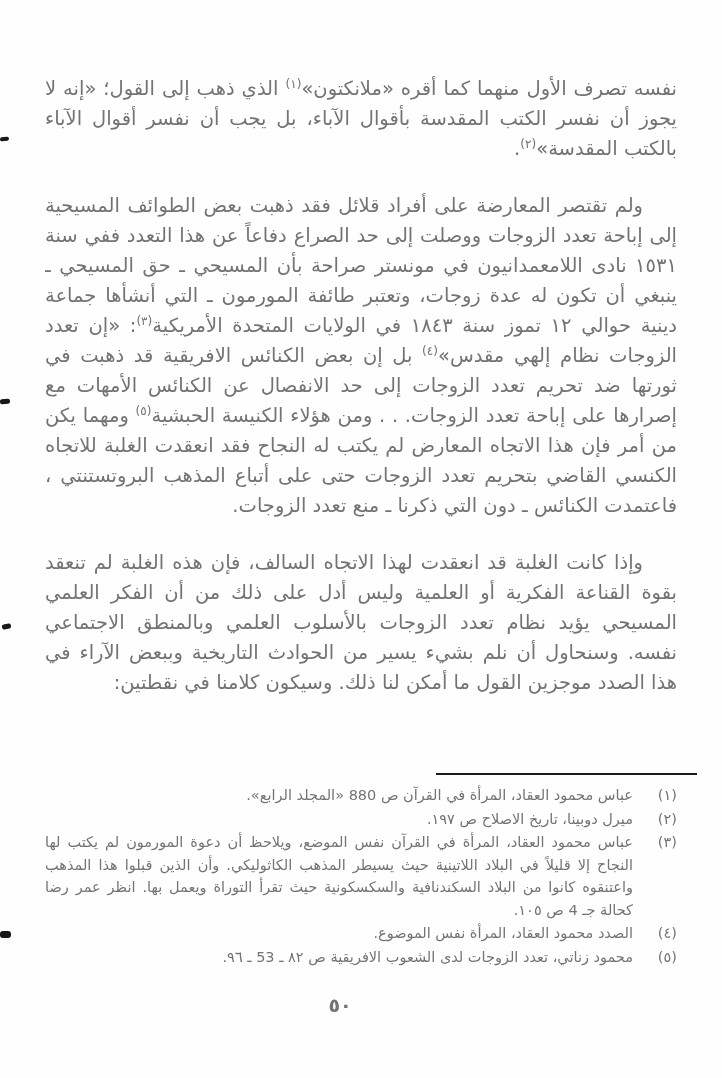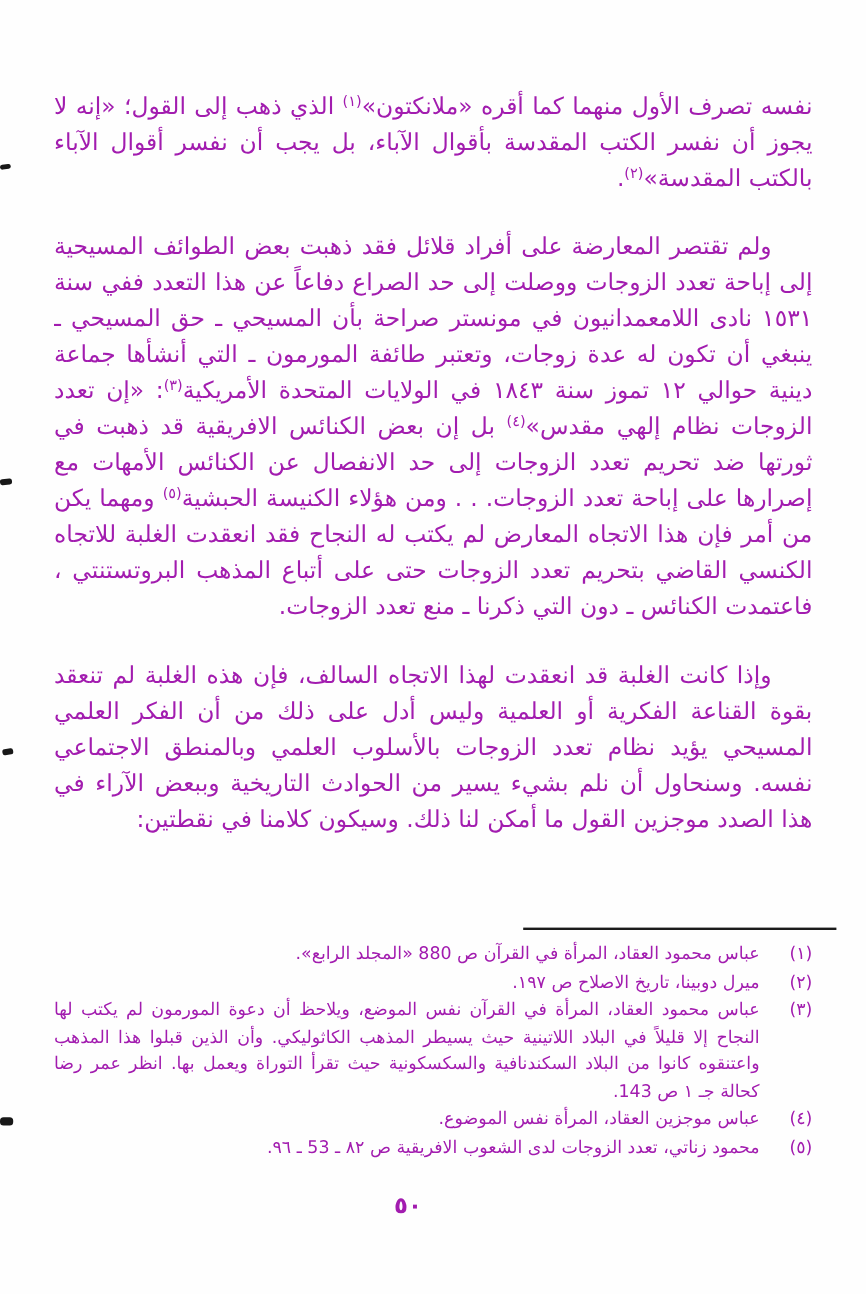--- a/index.html
+++ b/index.html
@@ -7,21 +7,21 @@
     padding: 0;
     background: #e8e8e8;
     font-family: "DejaVu Sans", sans-serif;
   }
   .page {
     position: relative;
     width: 722px;
     height: 1078px;
     margin: 0 auto;
     background: #fefefe;
-    color: #a21caf;
+    color: #737373;
     overflow: hidden;
   }
   
   .body-text {
     position: absolute;
     top: 74px;
     right: 45px;
     left: 45px;
     height: 692px;
     overflow: hidden;
@@ -111,25 +111,25 @@
       <div class="footnote">
         <span class="fn-marker">(١)</span>
         <div class="fn-text">عباس محمود العقاد، المرأة في القرآن ص 880 «المجلد الرابع».</div>
       </div>
       <div class="footnote">
         <span class="fn-marker">(٢)</span>
         <div class="fn-text">ميرل دوبينا، تاريخ الاصلاح ص ١٩٧.</div>
       </div>
       <div class="footnote">
         <span class="fn-marker">(٣)</span>
-        <div class="fn-text">عباس محمود العقاد، المرأة في القرآن نفس الموضع، ويلاحظ أن دعوة المورمون لم يكتب لها النجاح إلا قليلاً في البلاد اللاتينية حيث يسيطر المذهب الكاثوليكي. وأن الذين قبلوا هذا المذهب واعتنقوه كانوا من البلاد السكندنافية والسكسكونية حيث تقرأ التوراة ويعمل بها. انظر عمر رضا كحالة جـ ١ ص 143.</div>
+        <div class="fn-text">عباس محمود العقاد، المرأة في القرآن نفس الموضع، ويلاحظ أن دعوة المورمون لم يكتب لها النجاح إلا قليلاً في البلاد اللاتينية حيث يسيطر المذهب الكاثوليكي. وأن الذين قبلوا هذا المذهب واعتنقوه كانوا من البلاد السكندنافية والسكسكونية حيث تقرأ التوراة ويعمل بها. انظر عمر رضا كحالة جـ 4 ص ١٠٥.</div>
       </div>
       <div class="footnote">
         <span class="fn-marker">(٤)</span>
-        <div class="fn-text">عباس موجزين العقاد، المرأة نفس الموضوع.</div>
+        <div class="fn-text">الصدد محمود العقاد، المرأة نفس الموضوع.</div>
       </div>
       <div class="footnote">
         <span class="fn-marker">(٥)</span>
         <div class="fn-text">محمود زناتي، تعدد الزوجات لدى الشعوب الافريقية ص ٨٢ ـ 53 ـ ٩٦.</div>
       </div>
     </div>
 
   <div class="page-number">٥٠</div>
 
   <div class="edge-mark m1"></div>

